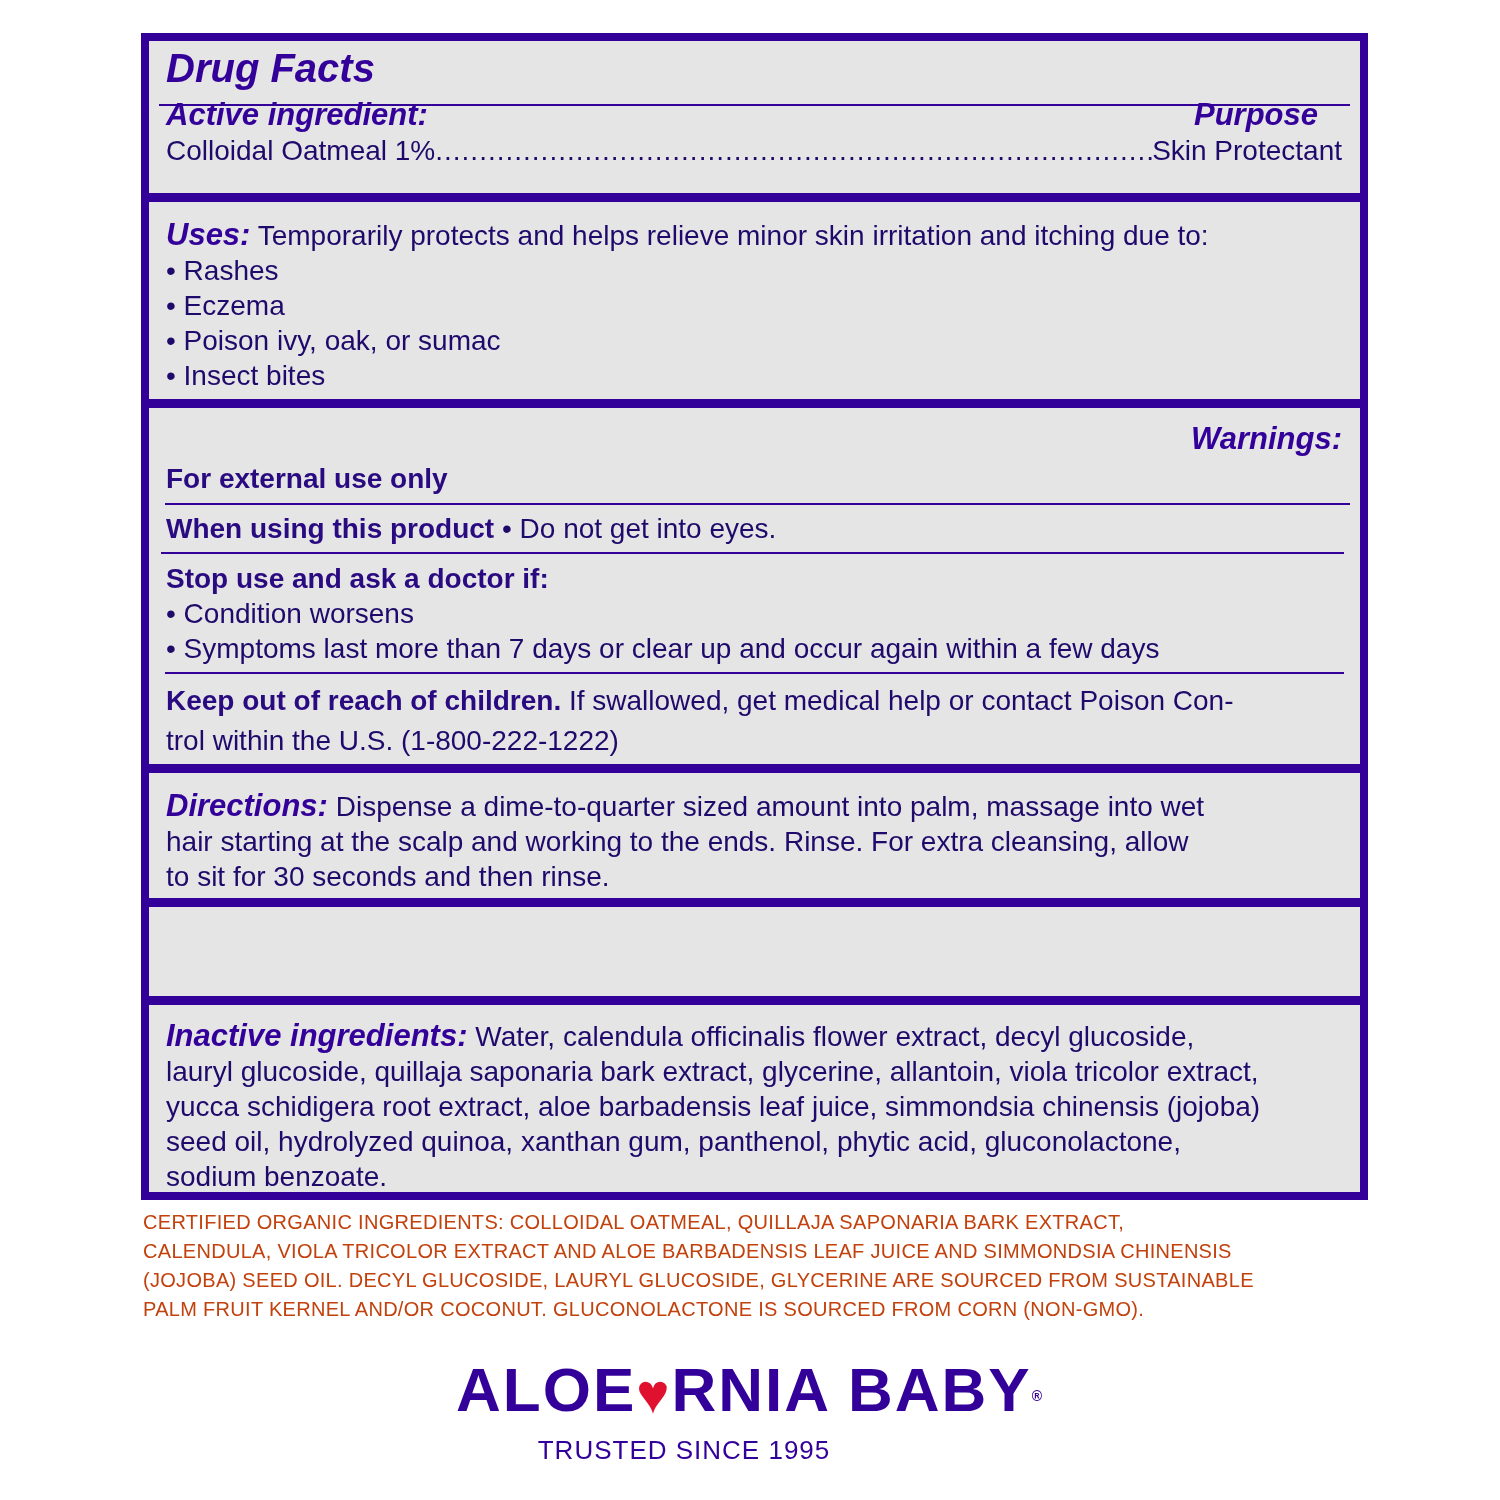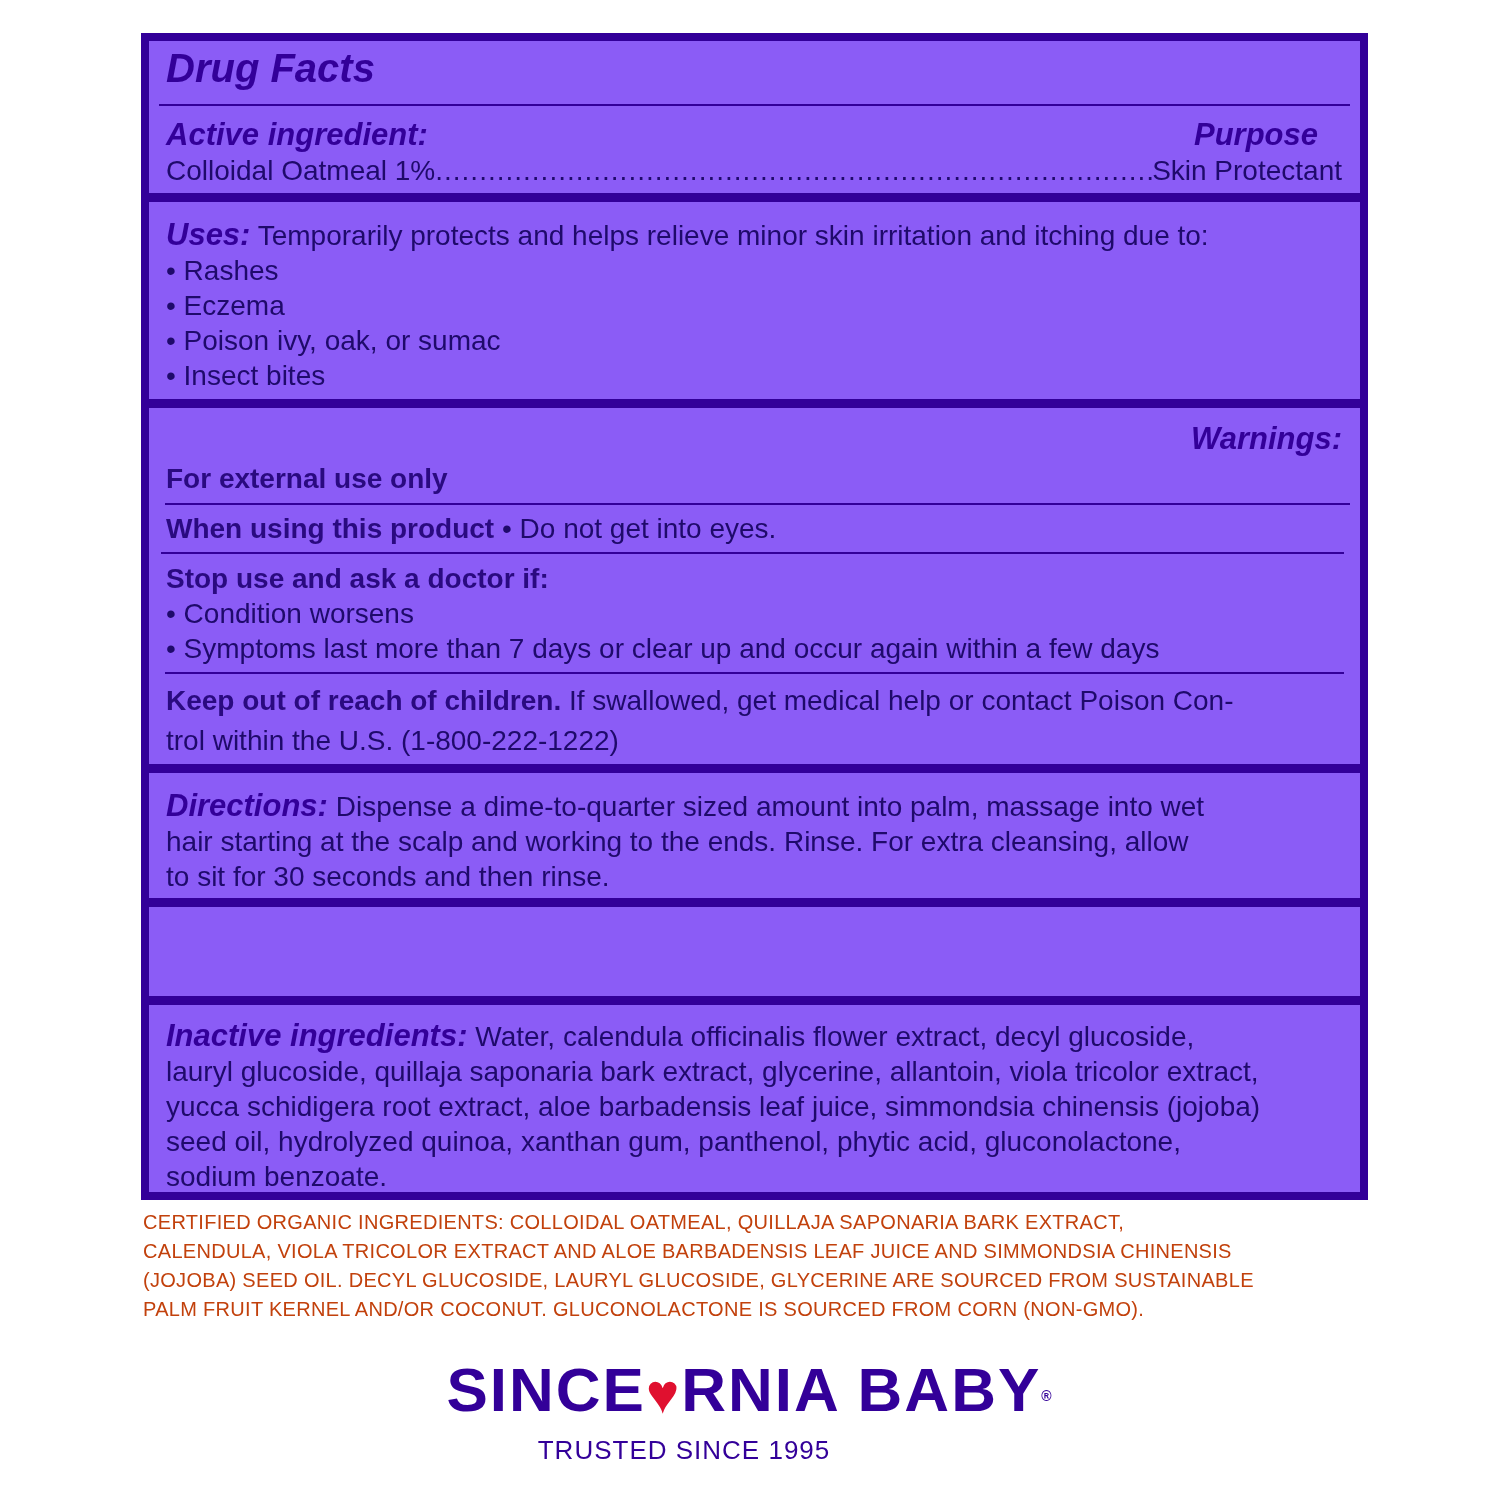--- a/index.html
+++ b/index.html
@@ -1,19 +1,19 @@
 <!DOCTYPE html>
 <html><head>
 <meta charset="utf-8">
 <style>
   html, body { margin:0; padding:0; background:#ffffff; }
   body { width:1500px; height:1500px; position:relative; overflow:hidden;
          font-family:"Liberation Sans", sans-serif; color:#1f0a6b; }
   .panel { position:absolute; left:141px; top:33px; width:1227px; height:1167px;
-           box-sizing:border-box; border:8px solid #330099; background:#8b5cf6; }
+           box-sizing:border-box; border:8px solid #330099; background:#e5e5e5; }
   .sec { position:absolute; left:0; right:0; box-sizing:border-box; padding:0 18px 0 17px; }
   .sep { position:absolute; left:0; right:0; height:9px; background:#330099; }
   .thin { position:absolute; left:9px; right:10px; height:2px; background:#330099; }
   .h-it { font-style:italic; font-weight:bold; color:#330099; }
   .title { font-size:40px; line-height:50px; }
   .hdr { font-size:31px; }
   .txt { font-size:28px; line-height:35px; color:#1f0a6b; }
   .bold { font-weight:bold; color:#2a0a80; }
   .row { display:flex; justify-content:space-between; align-items:baseline; }
   .dots { flex:1; overflow:hidden; white-space:nowrap; font-size:28px; color:#1f0a6b; letter-spacing:1px; }
@@ -30,21 +30,21 @@
 </head>
 <body>
 
 <div class="panel">
 
   <div class="sec" style="top:2px;">
     <div class="h-it title">Drug Facts</div>
   </div>
   <div class="thin" style="top:63px; left:10px; right:10px;"></div>
 
-  <div class="sec" style="top:76px;">
+  <div class="sec" style="top:56px;">
     <div class="row" style="padding-right:24px;">
       <span class="h-it hdr">Active ingredient:</span>
       <span class="h-it hdr">Purpose</span>
     </div>
     <div class="row" style="margin-top:0px;">
       <span class="txt">Colloidal Oatmeal 1%</span>
       <span class="dots">...................................................................................................................................................</span>
       <span class="txt">Skin Protectant</span>
     </div>
   </div>
@@ -109,15 +109,15 @@
 </div>
 
 <div class="footer">
   <div>CERTIFIED ORGANIC INGREDIENTS: COLLOIDAL OATMEAL, QUILLAJA SAPONARIA BARK EXTRACT,</div>
   <div>CALENDULA, VIOLA TRICOLOR EXTRACT AND ALOE BARBADENSIS LEAF JUICE AND SIMMONDSIA CHINENSIS</div>
   <div>(JOJOBA) SEED OIL. DECYL GLUCOSIDE, LAURYL GLUCOSIDE, GLYCERINE ARE SOURCED FROM SUSTAINABLE</div>
   <div>PALM FRUIT KERNEL AND/OR COCONUT. GLUCONOLACTONE IS SOURCED FROM CORN (NON-GMO).</div>
 </div>
 
 <div class="logo">
-  <span>SINCE</span><span class="heart">♥</span><span>RNIA BABY</span><sup>®</sup>
+  <span>ALOE</span><span class="heart">♥</span><span>RNIA BABY</span><sup>®</sup>
 </div>
 <div class="tag">TRUSTED SINCE 1995</div>
 
 </body></html>

